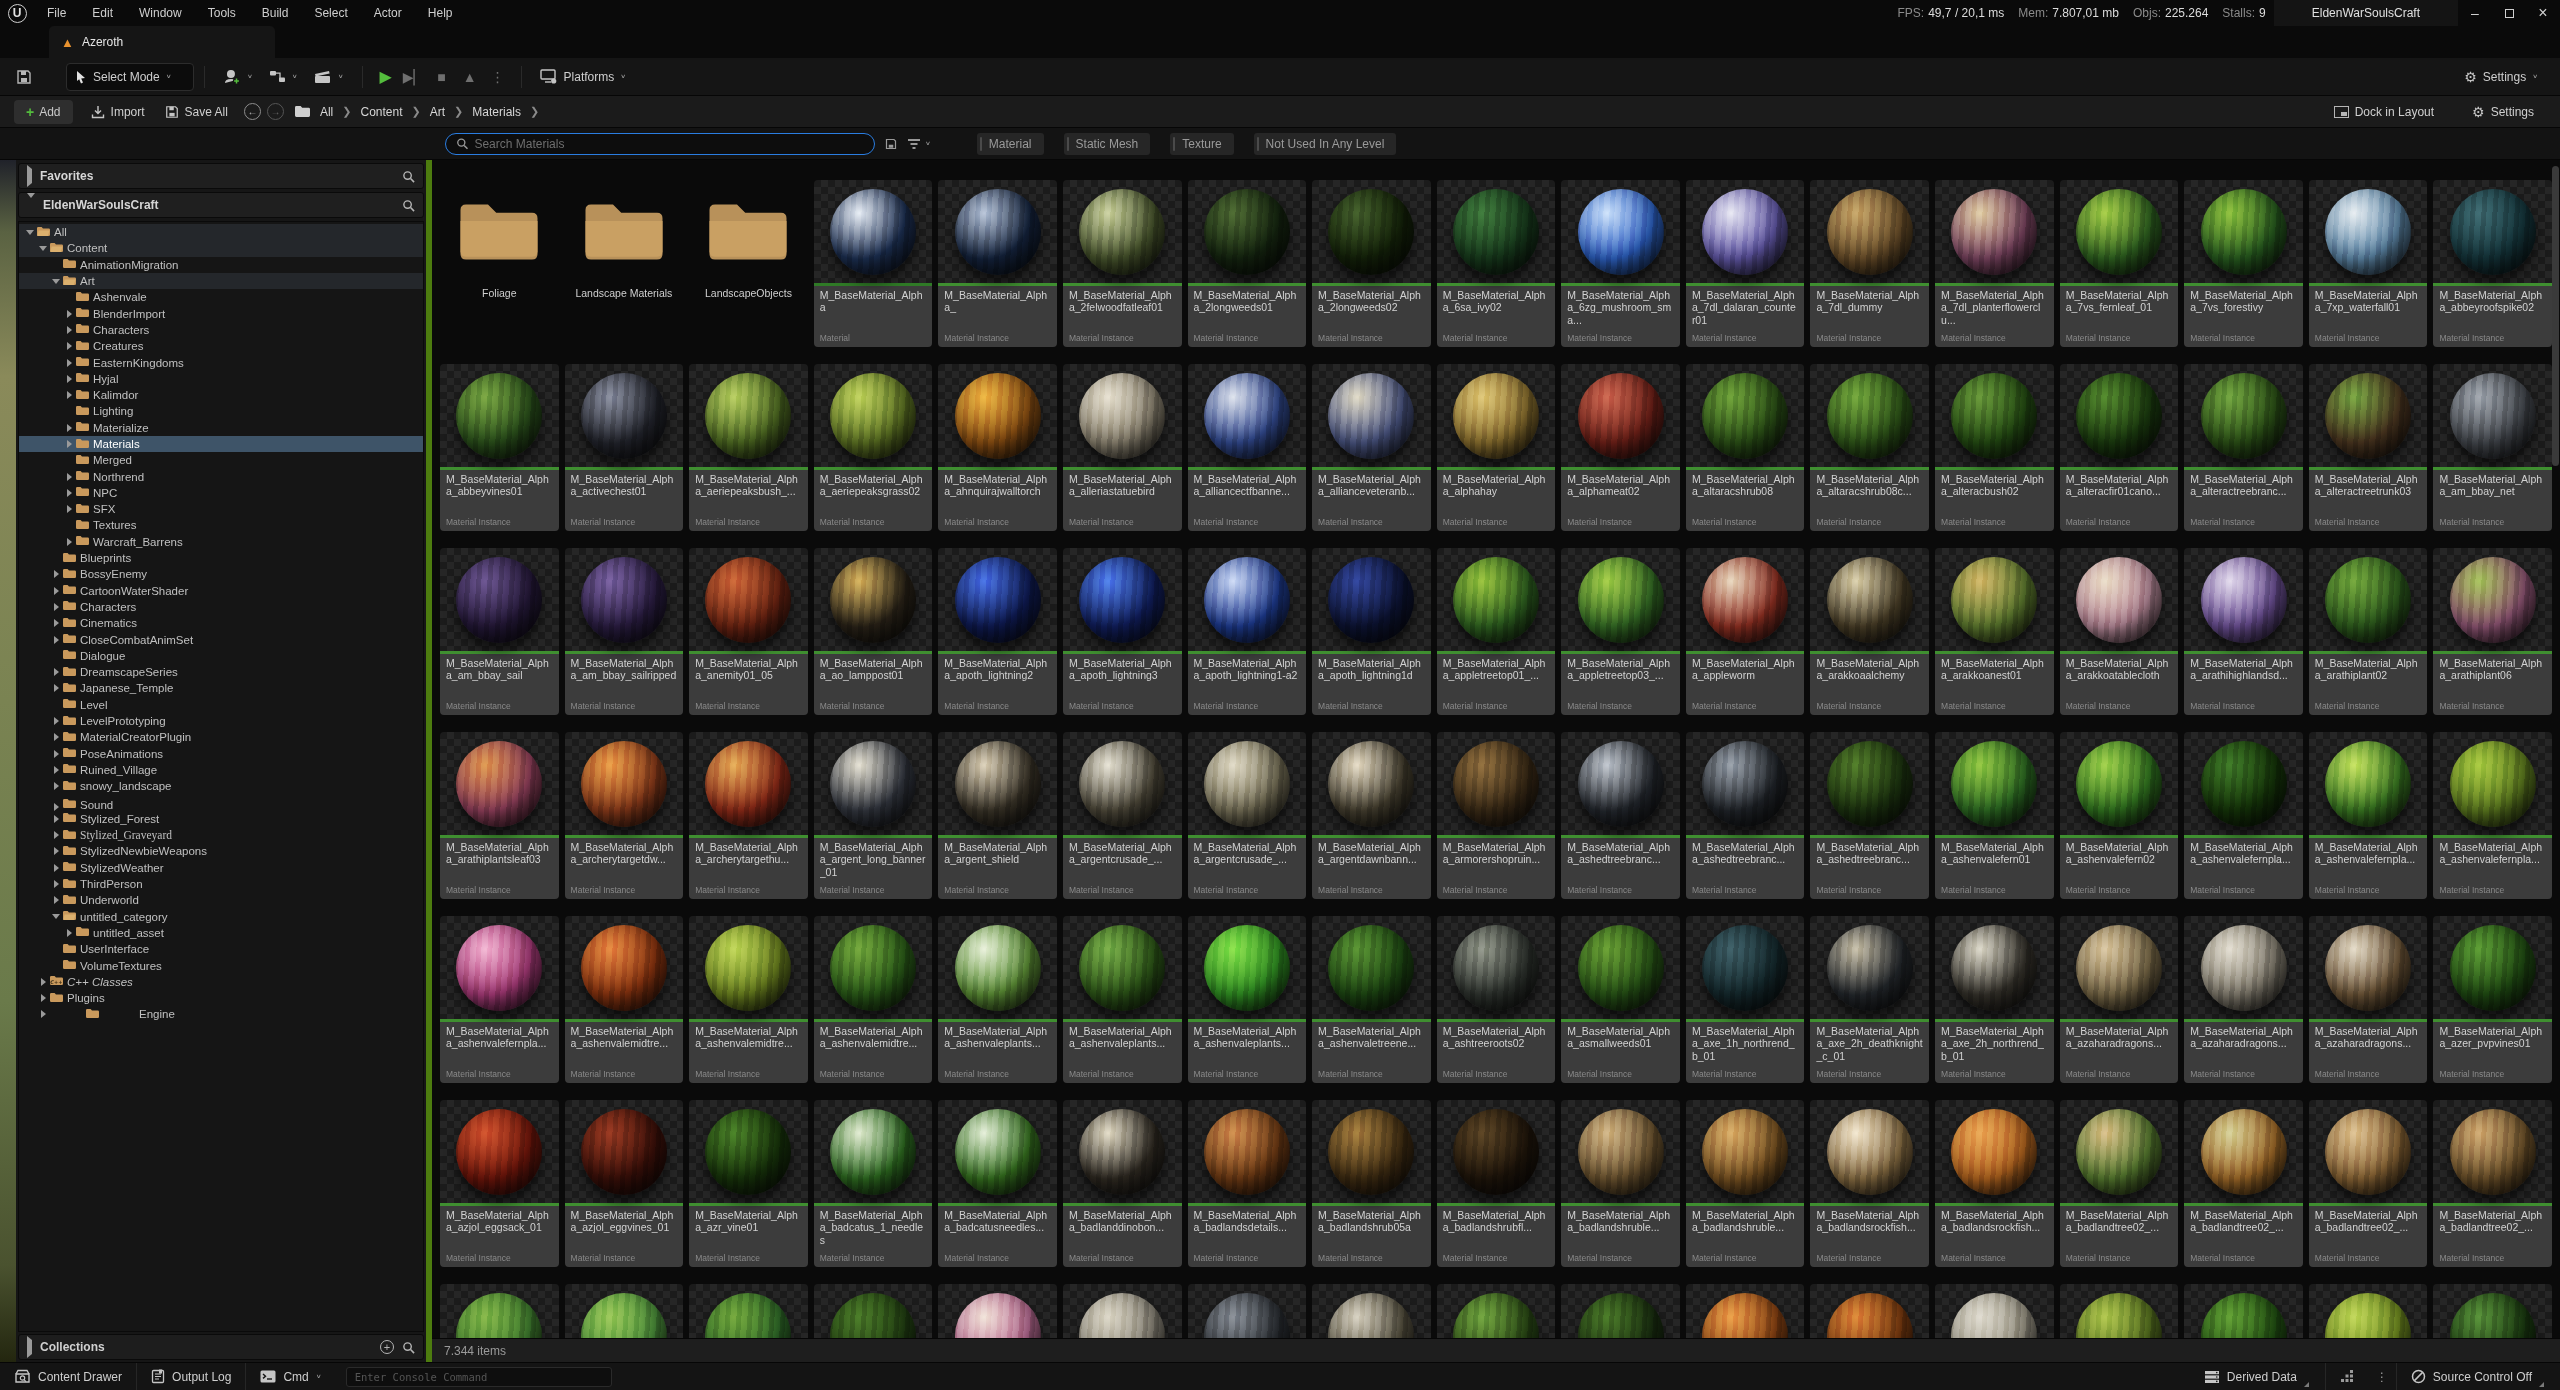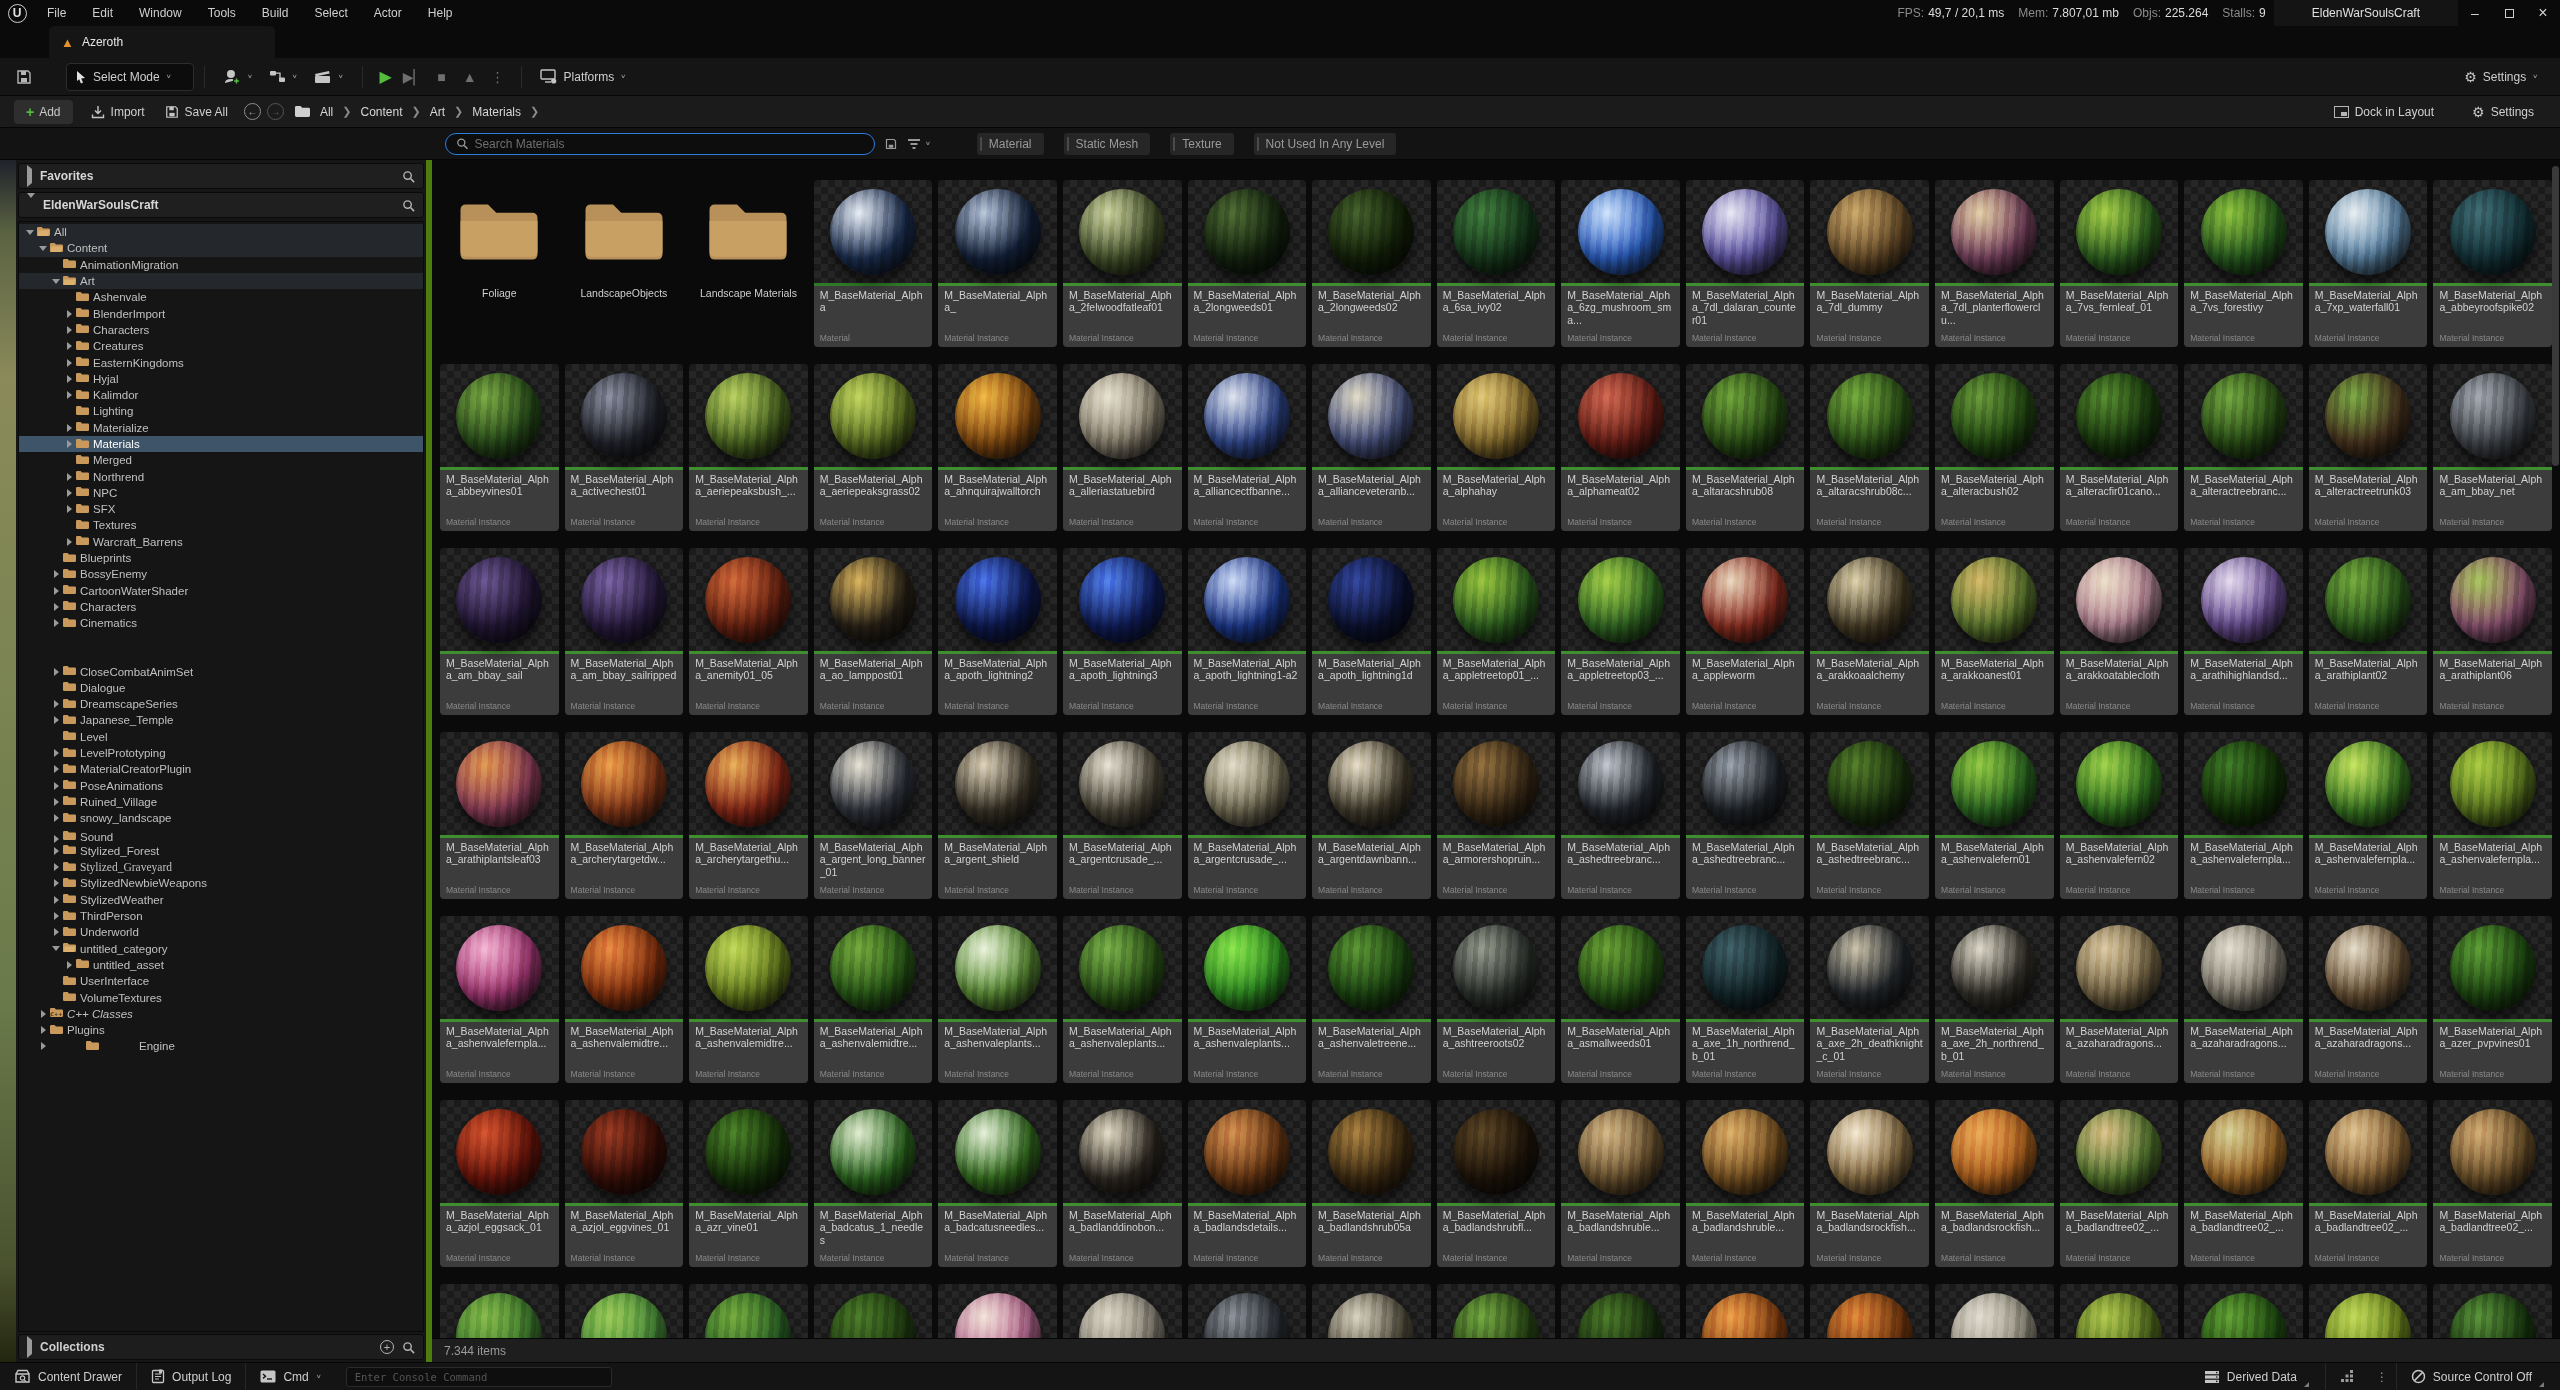--- a/index.html
+++ b/index.html
@@ -567,21 +567,21 @@
         <div class="trow" style="padding-left: 32px;">
           <span class="arr">
             <span class="tri-c"></span>
           </span>
           <span><svg width="14" height="11" viewBox="0 0 14 11">
      <path d="M1 2.2 q0-1.2 1.2-1.2 h3.4 l1.4 1.6 h5.8 q1.2 0 1.2 1.2 v4.9 q0 1.3-1.2 1.3 H2.2 Q1 10 1 8.8 Z" fill="#c9995c"></path>
 
    </svg></span>
           <span>Cinematics</span>
         </div>
-        <div class="trow" style="padding-left: 32px; margin-top: 32px;">
+        <div class="trow" style="padding-left: 32px;">
           <span class="arr">
             <span class="tri-c"></span>
           </span>
           <span><svg width="14" height="11" viewBox="0 0 14 11">
      <path d="M1 2.2 q0-1.2 1.2-1.2 h3.4 l1.4 1.6 h5.8 q1.2 0 1.2 1.2 v4.9 q0 1.3-1.2 1.3 H2.2 Q1 10 1 8.8 Z" fill="#c9995c"></path>
 
    </svg></span>
           <span>CloseCombatAnimSet</span>
         </div>
         <div class="trow" style="padding-left: 32px;">
@@ -832,30 +832,30 @@
           </div>
           <div class="fname">Foliage</div>
         </div>
         <div class="tile folder">
           <div class="thumb">
             <svg width="88" height="72" viewBox="0 0 64 52">
       <path d="M4 10 q0-4 4-4 h16 l6 6 h26 q4 0 4 4 v26 q0 4-4 4 H8 q-4 0-4-4 Z" fill="#b8915a"></path>
       <path d="M4 18 h56 v22 q0 4-4 4 H8 q-4 0-4-4 Z" fill="#c9a063"></path>
             </svg>
           </div>
-          <div class="fname">LandscapeObjects</div>
+          <div class="fname">Landscape Materials</div>
         </div>
         <div class="tile folder">
           <div class="thumb">
             <svg width="88" height="72" viewBox="0 0 64 52">
       <path d="M4 10 q0-4 4-4 h16 l6 6 h26 q4 0 4 4 v26 q0 4-4 4 H8 q-4 0-4-4 Z" fill="#b8915a"></path>
       <path d="M4 18 h56 v22 q0 4-4 4 H8 q-4 0-4-4 Z" fill="#c9a063"></path>
             </svg>
           </div>
-          <div class="fname">Landscape Materials</div>
+          <div class="fname">LandscapeObjects</div>
         </div>
         <div class="tile">
           <div class="thumb">
             <div class="sphere" style="--base: #1c2f52; --hi: #e8eef6;"></div>
           </div>
           <div class="label">
             <div class="bar material"></div>
             <div class="lbltext">
               <div class="aname">M_BaseMaterial_Alpha</div>
               <div class="atype">Material</div>

